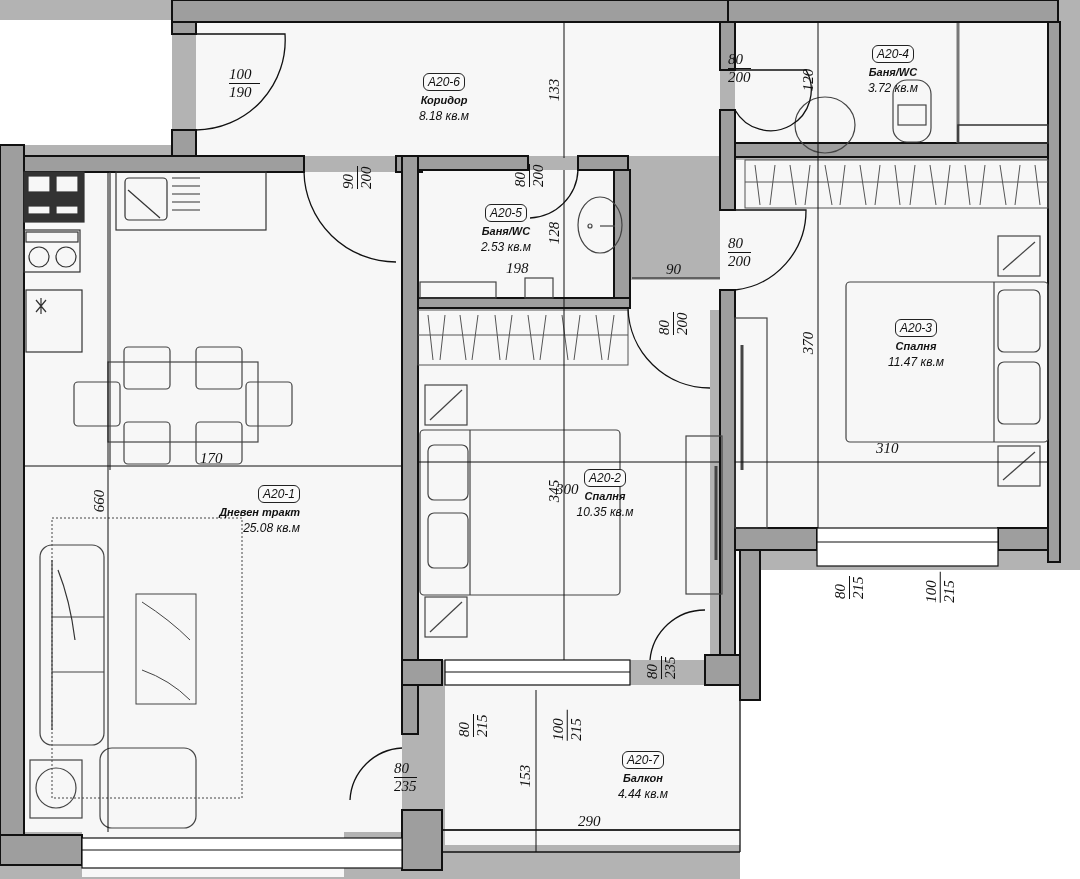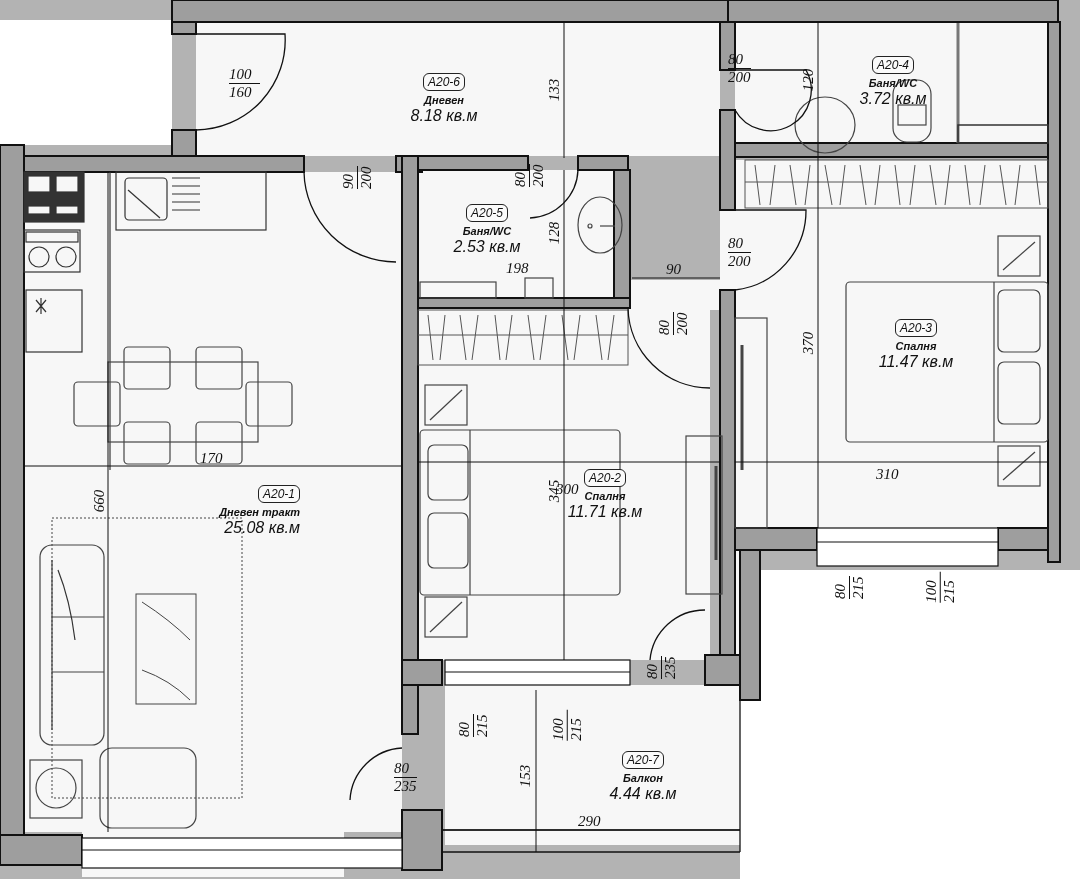--- a/index.html
+++ b/index.html
@@ -1,21 +1,21 @@
 <!DOCTYPE html>
 <html><head>
 <meta charset="utf-8">
 <style>
   html, body { margin: 0; padding: 0; background: #ffffff; }
   body { width: 1080px; height: 879px; overflow: hidden; position: relative; font-family: "Liberation Sans", sans-serif; }
   #plan { position: absolute; left: 0; top: 0; }
   .label { position: absolute; text-align: center; color: #111; pointer-events: none; }
   .room-code { display: inline-block; border: 1.3px solid #222; border-radius: 6px; padding: 1px 4px; font-size: 12px; font-style: italic; background: #fafafa; line-height: 14px; }
   .room-name { font-size: 11px; font-weight: bold; font-style: italic; line-height: 18px; white-space: nowrap; }
-  .room-area { font-size: 16px; font-style: italic; line-height: 14px; white-space: nowrap; }
+  .room-area { font-size: 12px; font-style: italic; line-height: 14px; white-space: nowrap; }
   .dim { position: absolute; font-family: "Liberation Serif", serif; font-style: italic; font-size: 15px; color: #111; line-height: 16px; white-space: nowrap; }
   .dim.v { transform: rotate(-90deg); transform-origin: center center; }
   .frac { position: absolute; font-family: "Liberation Serif", serif; font-style: italic; font-size: 15px; color: #111; text-align: left; line-height: 17px; }
   .frac .top { display: block; border-bottom: 1px solid #111; padding-right: 8px; }
   .frac .bot { display: block; }
   .frac.v { transform: rotate(-90deg); transform-origin: center center; }
 </style>
 </head>
 <body>
 
@@ -219,65 +219,65 @@
 </svg>
 
 <div class="label" style="left:130px; top:484px; width:170px;text-align:right;">
   <div><span class="room-code">A20-1</span></div>
   <div class="room-name">Дневен тракт</div>
   <div class="room-area">25.08 кв.м</div>
 </div>
 <div class="label" style="left:555px; top:468px; width:100px;">
   <div><span class="room-code">A20-2</span></div>
   <div class="room-name">Спалня</div>
-  <div class="room-area">11.71 кв.м</div>
+  <div class="room-area">10.35 кв.м</div>
 </div>
 <div class="label" style="left:866px; top:318px; width:100px;">
   <div><span class="room-code">A20-3</span></div>
   <div class="room-name">Спалня</div>
   <div class="room-area">11.47 кв.м</div>
 </div>
-<div class="label" style="left:843px; top:55px; width:100px;text-align:center;">
+<div class="label" style="left:843px; top:44px; width:100px;text-align:center;">
   <div><span class="room-code">A20-4</span></div>
   <div class="room-name">Баня/WC</div>
   <div class="room-area">3.72 кв.м</div>
 </div>
-<div class="label" style="left:437px; top:203px; width:100px;">
+<div class="label" style="left:456px; top:203px; width:100px;">
   <div><span class="room-code">A20-5</span></div>
   <div class="room-name">Баня/WC</div>
   <div class="room-area">2.53 кв.м</div>
 </div>
 <div class="label" style="left:394px; top:72px; width:100px;">
   <div><span class="room-code">A20-6</span></div>
-  <div class="room-name">Дневен</div>
+  <div class="room-name">Коридор</div>
   <div class="room-area">8.18 кв.м</div>
 </div>
 <div class="label" style="left:593px; top:750px; width:100px;">
   <div><span class="room-code">A20-7</span></div>
   <div class="room-name">Балкон</div>
   <div class="room-area">4.44 кв.м</div>
 </div>
 
 <div class="dim" style="left:200px; top:450px;">170</div>
 <div class="dim v" style="left:88px; top:493px;">660</div>
 <div class="dim" style="left:556px; top:446px;margin-top:35px;">300</div>
 <div class="dim v" style="left:543px; top:483px;">345</div>
-<div class="dim" style="left:876px; top:466px;">310</div>
+<div class="dim" style="left:876px; top:440px;">310</div>
 <div class="dim v" style="left:797px; top:335px;">370</div>
 <div class="dim v" style="left:543px; top:82px;">133</div>
 <div class="dim v" style="left:797px; top:72px;">120</div>
 <div class="dim" style="left:506px; top:260px;">198</div>
 <div class="dim v" style="left:543px; top:225px;">128</div>
 <div class="dim" style="left:666px; top:261px;">90</div>
 <div class="dim" style="left:578px; top:813px;">290</div>
 <div class="dim v" style="left:514px; top:768px;">153</div>
 
 <div class="frac" style="left:229px; top:66px;">
   <span class="top">100</span>
-  <span class="bot">160</span>
+  <span class="bot">190</span>
 </div>
 <div class="frac v" style="left:346px; top:160px;">
   <span class="top">90</span>
   <span class="bot">200</span>
 </div>
 <div class="frac v" style="left:518px; top:158px;">
   <span class="top">80</span>
   <span class="bot">200</span>
 </div>
 <div class="frac" style="left:728px; top:51px;">

